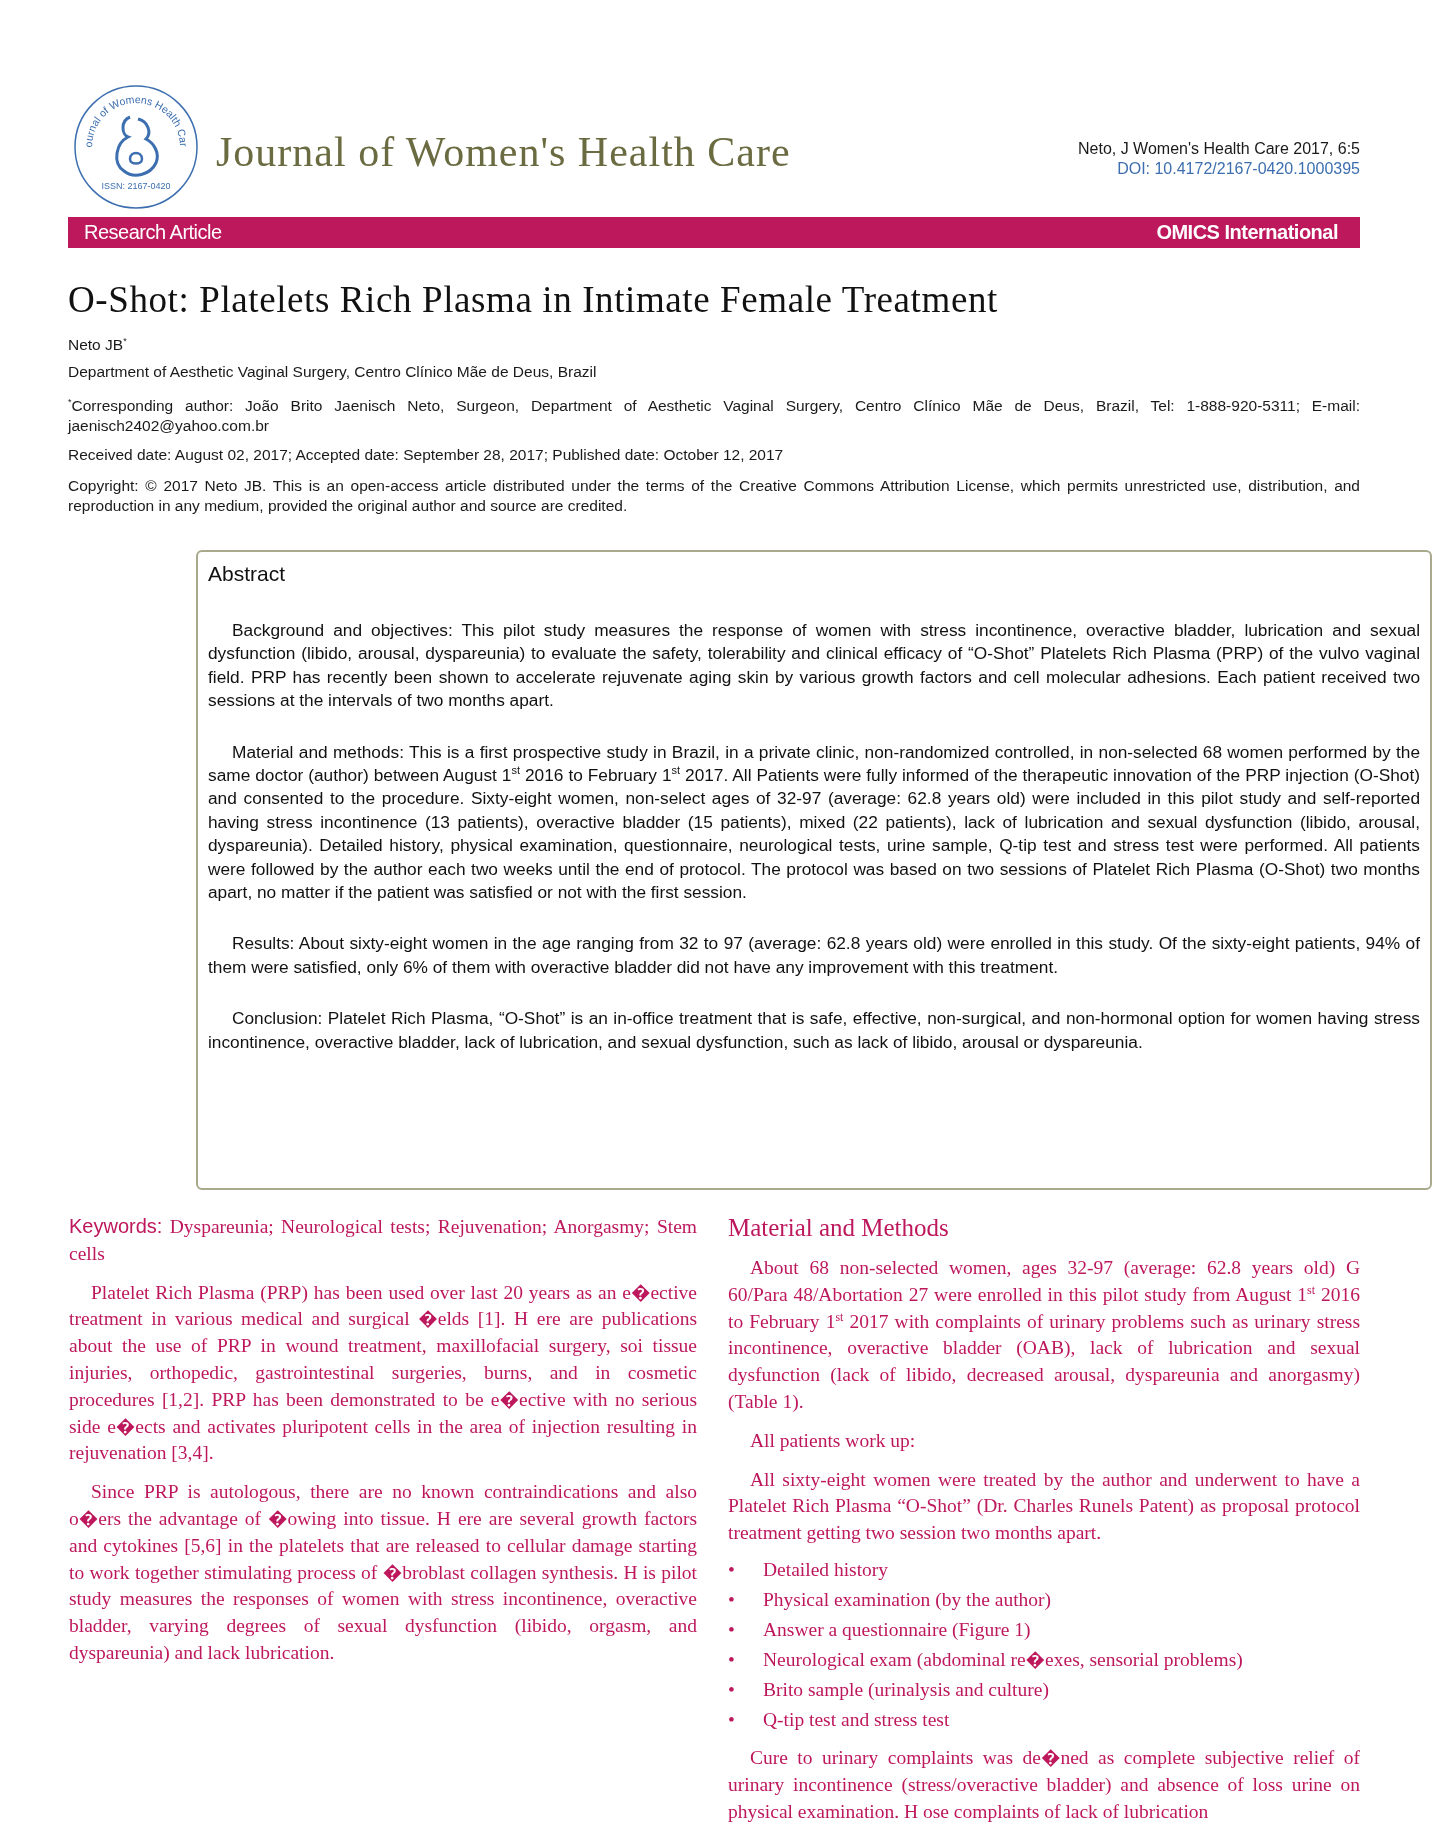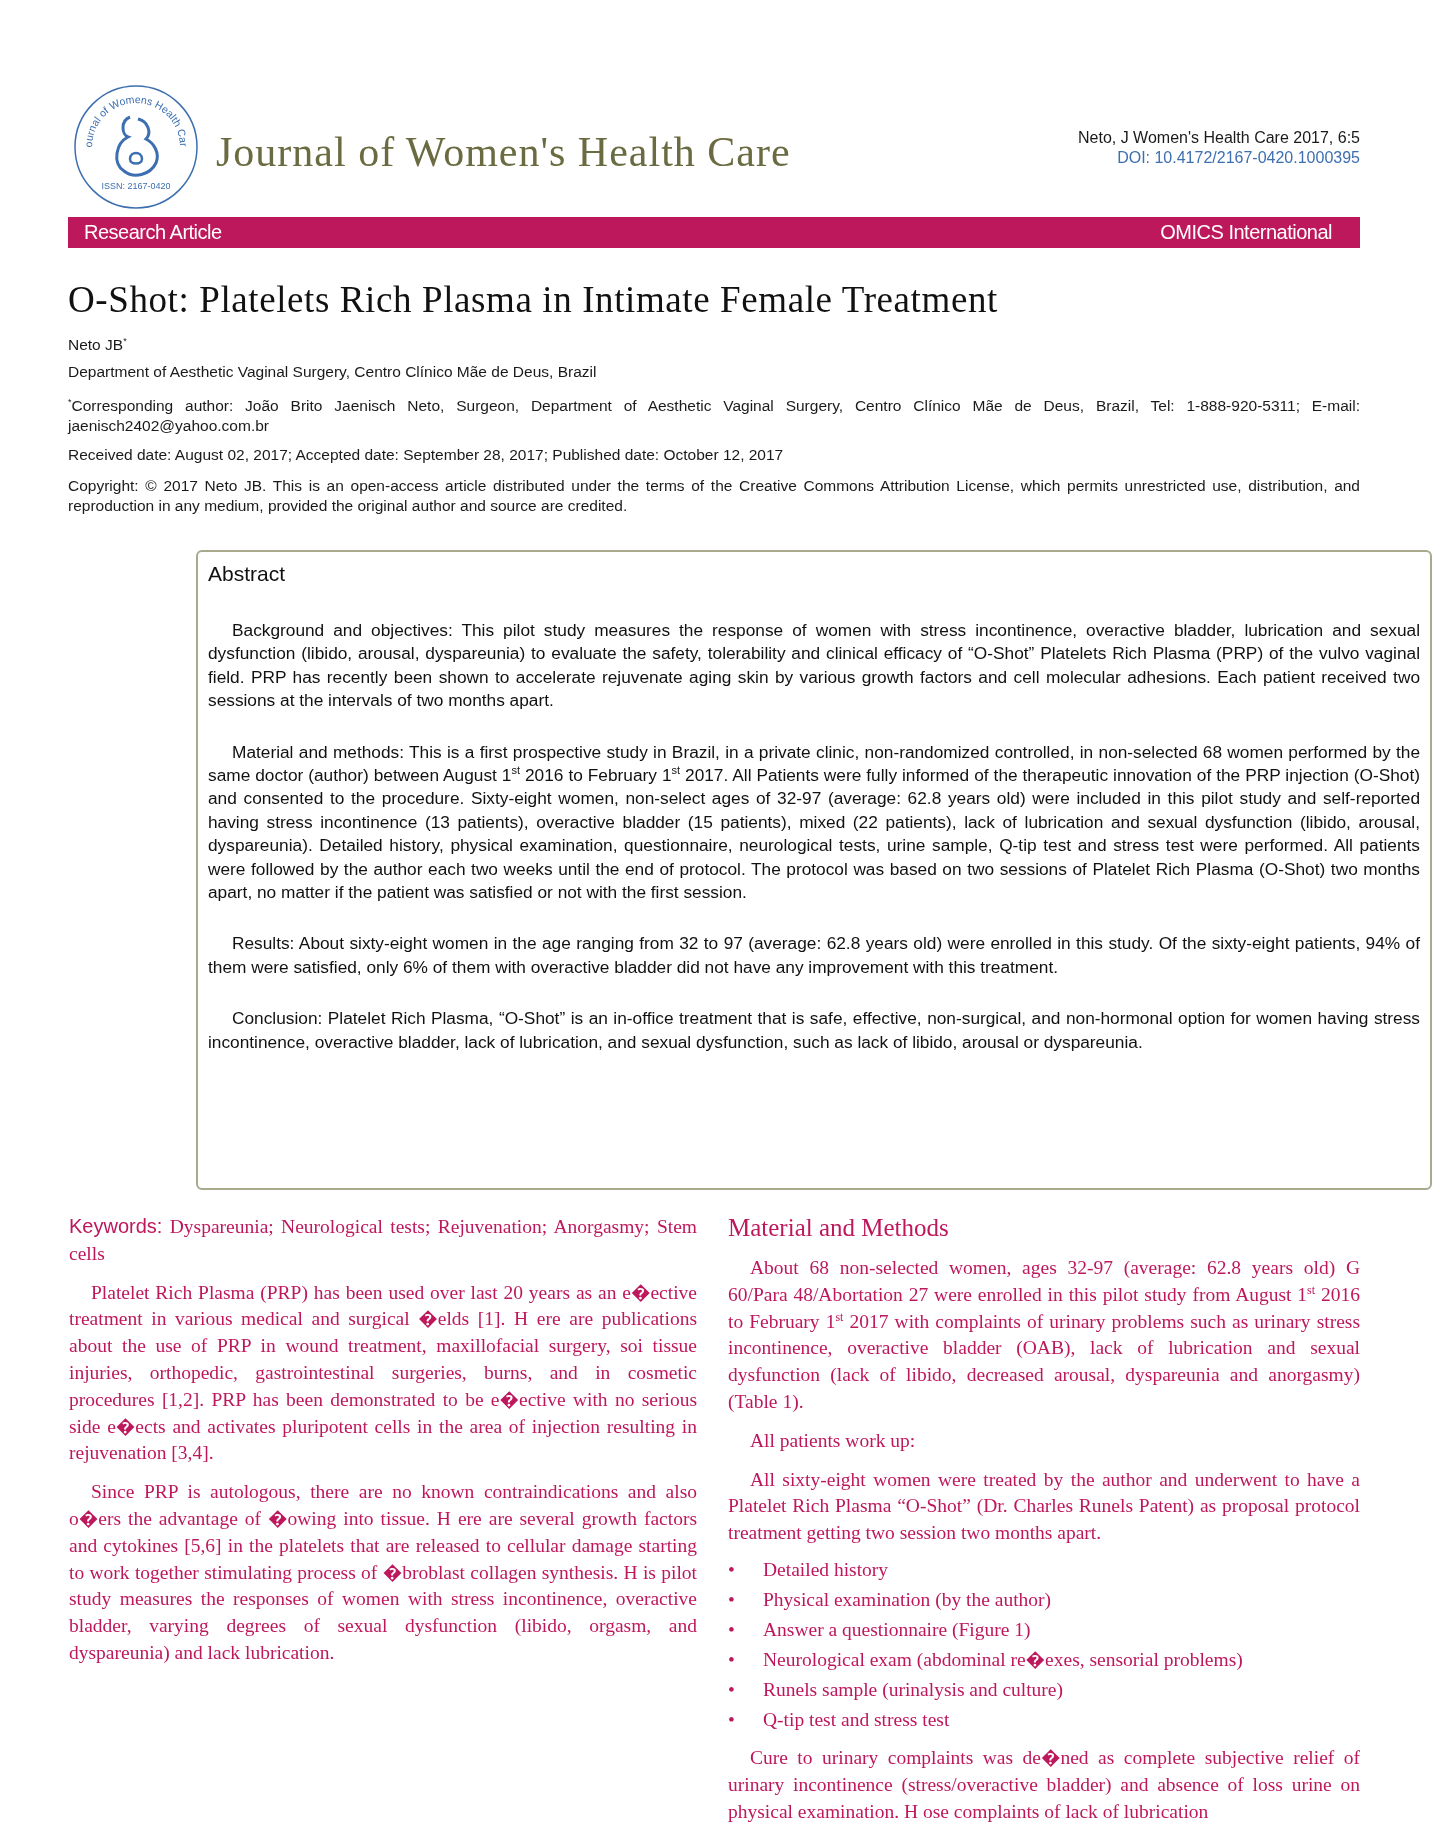--- a/index.html
+++ b/index.html
@@ -1,27 +1,27 @@
 <!DOCTYPE html>
 <html><head>
 <meta charset="utf-8">
 <style>
   html, body { margin: 0; padding: 0; background: #ffffff; }
   body { width: 1440px; height: 1845px; position: relative; overflow: hidden; color: #1a1a1a; }
 
   
   .logo { position: absolute; left: 72px; top: 83px; width: 128px; height: 128px; }
   .journal-title { position: absolute; left: 216px; top: 128px; font-family: Liberation Serif, serif; font-size: 42px; color: #6b6b42; letter-spacing: 1px; }
-  .citation { position: absolute; right: 80px; top: 128px; text-align: right; font-family: "Liberation Sans", sans-serif; font-size: 16px; line-height: 20px; }
+  .citation { position: absolute; right: 80px; top: 139px; text-align: right; font-family: "Liberation Sans", sans-serif; font-size: 16px; line-height: 20px; }
   .citation .cite { color: #1a1a1a; }
   .citation .doi { color: #3d6fb0; }
 
   .banner { position: absolute; left: 68px; top: 217px; width: 1292px; height: 31px; background: #be185d; color: #ffffff; font-family: "Liberation Sans", sans-serif; font-size: 20px; line-height: 31px; letter-spacing: -0.5px; }
   .banner .left { position: absolute; left: 16px; }
-  .banner .right { position: absolute; right: 28px; }
+  .banner .right { position: absolute; right: 22px; font-weight: bold; }
 
   .article-title { position: absolute; left: 68px; top: 278px; font-family: "Liberation Serif", serif; font-size: 37px; color: #111; letter-spacing: 0.6px; }
   .meta { position: absolute; left: 68px; width: 1292px; font-family: "Liberation Sans", sans-serif; font-size: 15.5px; line-height: 20px; color: #1a1a1a; }
   .meta sup { font-size: 9px; }
   .meta.justify { text-align: justify; text-align-last: left; }
 
   
   .abstract { position: absolute; left: 196px; top: 550px; width: 1236px; height: 640px; border: 2px solid #a9a98e; border-radius: 6px; box-sizing: border-box; padding: 10px 10px 0 10px; font-family: "Liberation Sans", sans-serif; }
   .abstract h2 { margin: 0; font-weight: normal; font-size: 21px; color: #111; }
   .abstract p { margin: 0; font-size: 17.3px; line-height: 23.4px; text-align: justify; text-indent: 24px; color: #111; }
@@ -101,17 +101,17 @@
 <div class="col right">
   <h3>Material and Methods</h3>
   <p style="margin-top:12px;"><span>About 68 non-selected women, ages 32-97 (average: 62.8 years old) G 60/Para 48/Abortation 27 were enrolled in this pilot study from August 1</span><sup>st</sup><span> 2016 to February 1</span><sup>st</sup><span> 2017 with complaints of urinary problems such as urinary stress incontinence, overactive bladder (OAB), lack of lubrication and sexual dysfunction (lack of libido, decreased arousal, dyspareunia and anorgasmy) (Table 1).</span></p>
   <p style="margin-top:12px;">All patients work up:</p>
   <p style="margin-top:12px;">All sixty-eight women were treated by the author and underwent to have a Platelet Rich Plasma “O-Shot” (Dr. Charles Runels Patent) as proposal protocol treatment getting two session two months apart.</p>
   <ul style="margin-top:8px;">
     <li><span class="bullet">•</span><span>Detailed history</span></li>
     <li><span class="bullet">•</span><span>Physical examination (by the author)</span></li>
     <li><span class="bullet">•</span><span>Answer a questionnaire (Figure 1)</span></li>
     <li><span class="bullet">•</span><span>Neurological exam (abdominal re�exes, sensorial problems)</span></li>
-    <li><span class="bullet">•</span><span>Runels sample (urinalysis and culture)</span></li>
+    <li><span class="bullet">•</span><span>Brito sample (urinalysis and culture)</span></li>
     <li><span class="bullet">•</span><span>Q-tip test and stress test</span></li>
   </ul>
   <p style="margin-top:10px;">Cure to urinary complaints was de�ned as complete subjective relief of urinary incontinence (stress/overactive bladder) and absence of loss urine on physical examination. H ose complaints of lack of lubrication</p>
 </div>
 
 </body></html>

